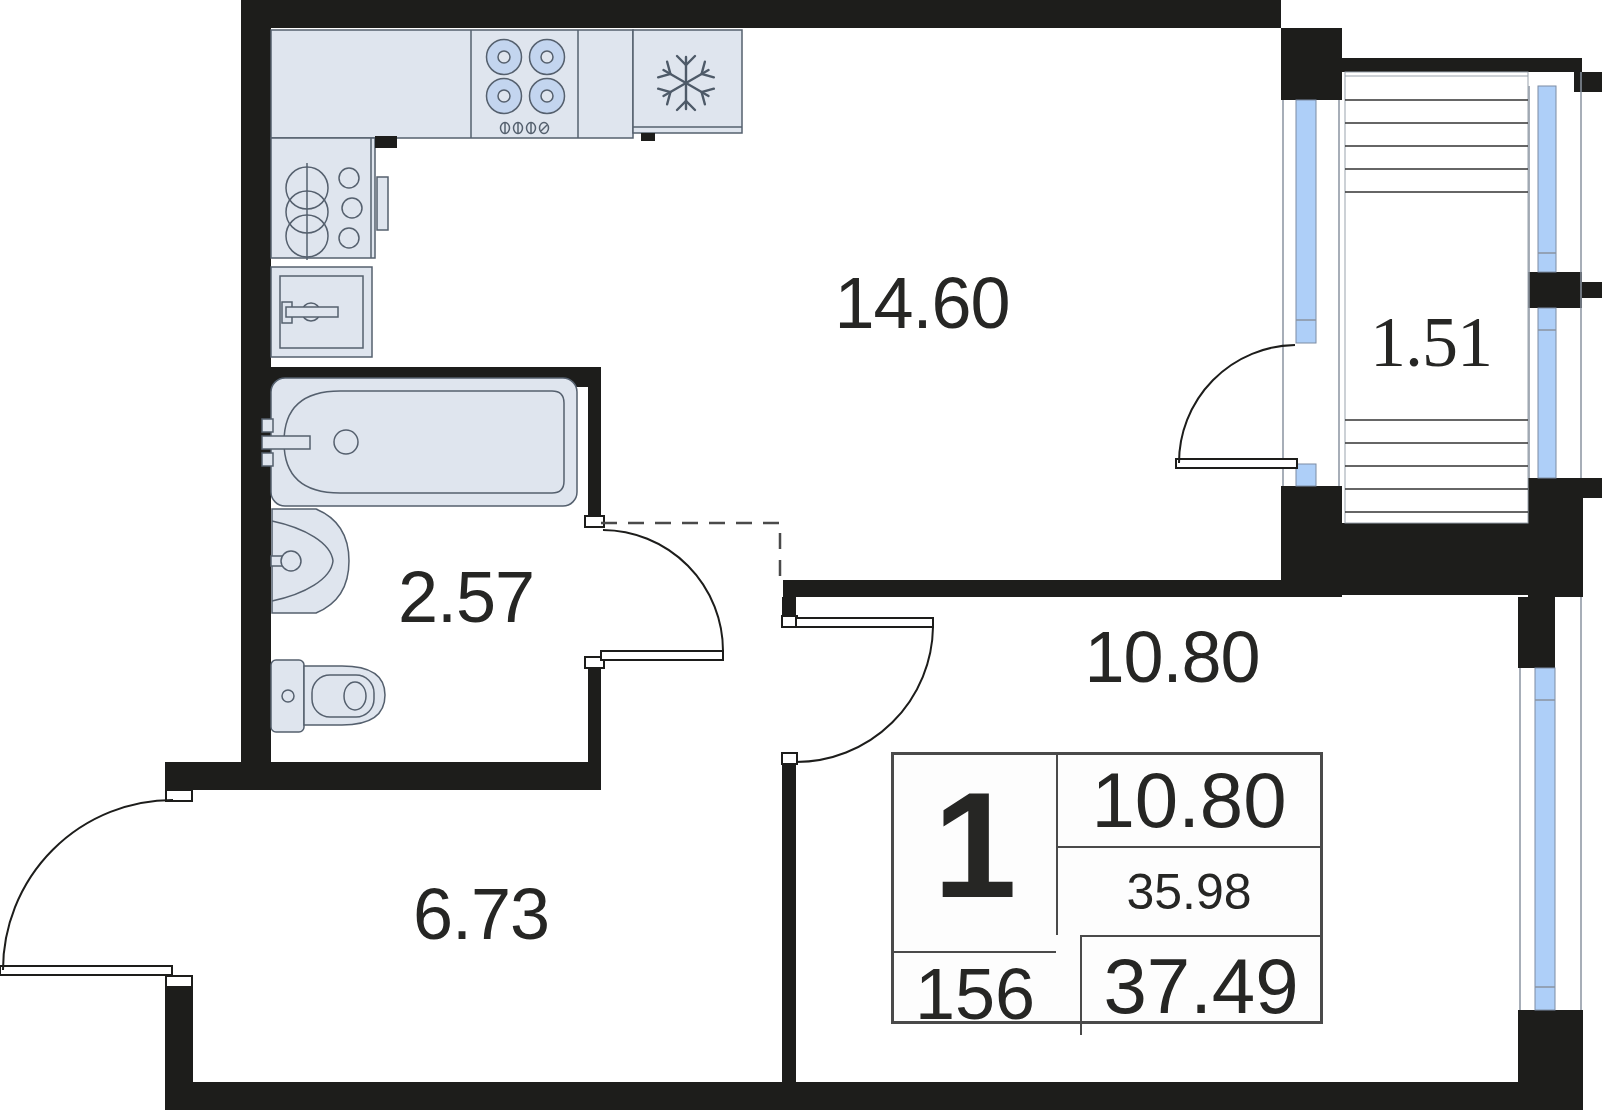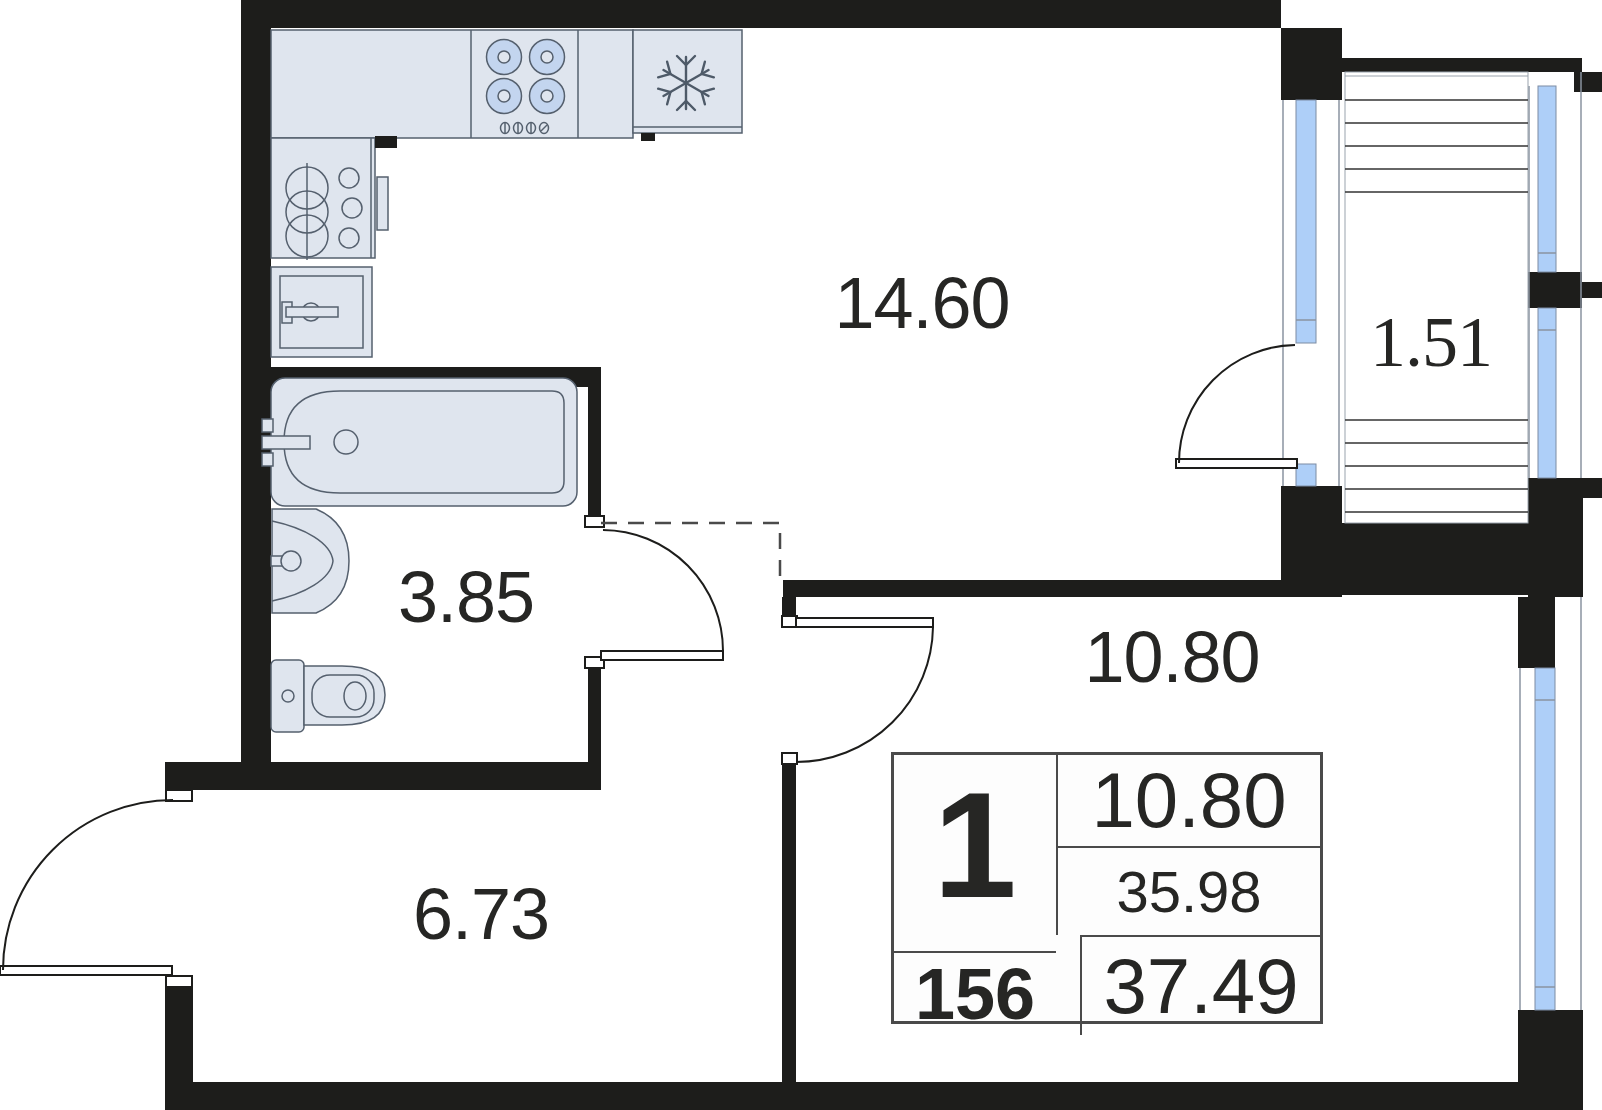--- a/index.html
+++ b/index.html
@@ -27,23 +27,23 @@
   .snow{fill:none;stroke:#4e5a68;stroke-width:2.4;stroke-linecap:round;}
   .area-label{position:absolute;transform:translate(-50%,-50%);font-size:72px;
               color:var(--text);letter-spacing:-1px;white-space:nowrap;}
   .info-table{position:absolute;left:891px;top:752px;width:432px;height:272px;
               box-sizing:border-box;background:#fdfdfd;border:3px solid var(--table-border);
               display:grid;grid-template-columns:162px 1fr;grid-template-rows:91px 89px 1fr;}
   .cell{display:flex;align-items:center;justify-content:center;box-sizing:border-box;color:var(--text);}
   .cell-rooms{grid-column:1;grid-row:1/3;font-size:150px;font-weight:700;}
   .cell-r1{grid-column:2;grid-row:1;border-left:2px solid var(--table-border);font-size:78px;}
   .cell-r2{grid-column:2;grid-row:2;border-left:2px solid var(--table-border);
-           border-top:2px solid var(--table-border);font-size:58px;}
+           border-top:2px solid var(--table-border);font-size:50px;}
   .cell-unit{grid-column:1;grid-row:3;border-top:2px solid var(--table-border);
-             font-size:72px;font-weight:700;margin-top:16px;}
+             font-size:72px;font-weight:400;margin-top:16px;}
   .cell-r3{grid-column:2;grid-row:3;border-left:2px solid var(--table-border);
            border-top:2px solid var(--table-border);font-size:78px;margin-left:24px;}
 </style>
 </head>
 <body>
 
 <div class="plan">
   <svg width="1602" height="1110" viewBox="0 0 1602 1110">
 
     <g>
@@ -219,21 +219,21 @@
       <g>
         <rect class="leaf" x="1176" y="459" width="121" height="9"></rect>
         <path class="arc" d="M1295 345 A 118 118 0 0 0 1179 463"></path>
       </g>
       <path class="dash" d="M601 523 H 780 V 578"></path>
     </g>
   </svg>
 
   <div class="area-label" style="left:922px;top:303px;">14.60</div>
   <div class="area-label" style="left:1431px;top:342px;font-family:Liberation Serif, serif;">1.51</div>
-  <div class="area-label" style="left:466px;top:597px;">3.85</div>
+  <div class="area-label" style="left:466px;top:597px;">2.57</div>
   <div class="area-label" style="left:481px;top:914px;">6.73</div>
   <div class="area-label" style="left:1172px;top:657px;">10.80</div>
 
   <div class="info-table">
     <div class="cell cell-rooms">1</div>
     <div class="cell cell-r1">10.80</div>
     <div class="cell cell-r2">35.98</div>
     <div class="cell cell-unit">156</div>
     <div class="cell cell-r3">37.49</div>
   </div>

